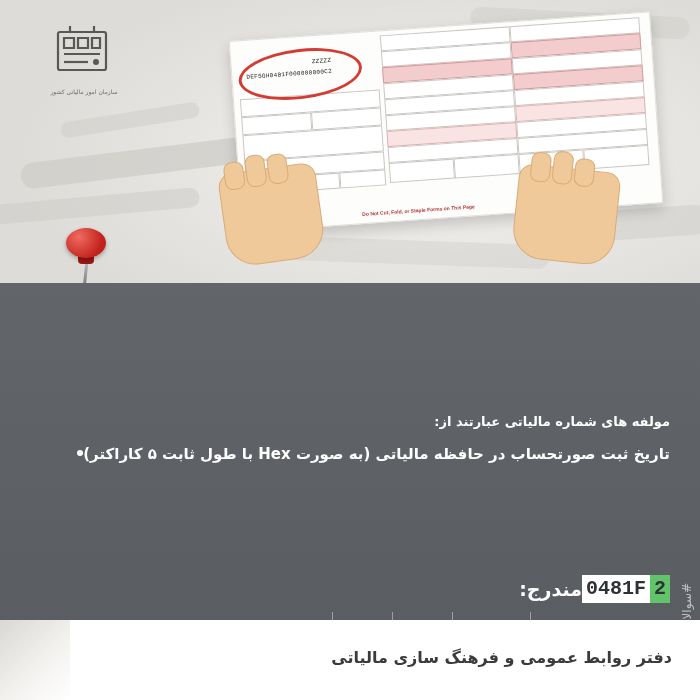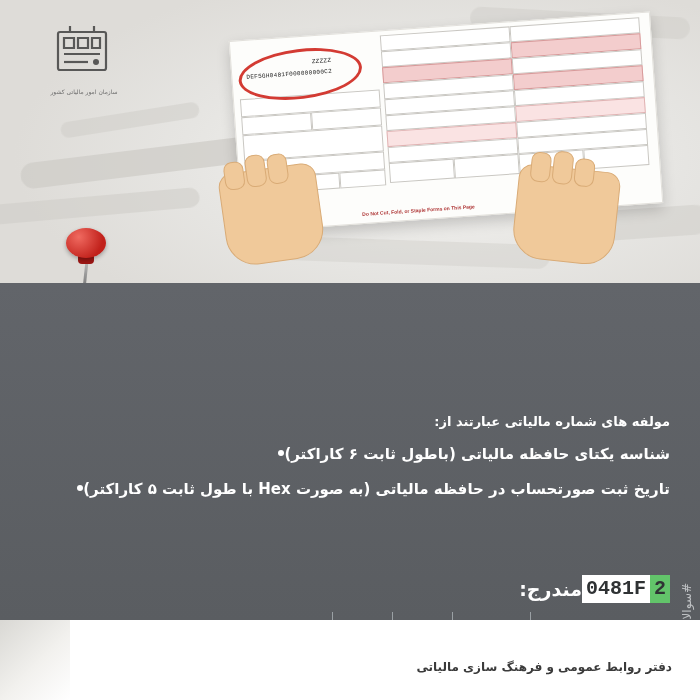--- a/index.html
+++ b/index.html
@@ -182,21 +182,21 @@
   .leg-serial{color:#d8d44a;}
   .leg-date{color:#dcdcdc;}
   .leg-unique{color:#e8463c;}
 
   
   .footer{
     position:absolute;left:0;top:620px;width:700px;height:80px;
     background:#ffffff;
   }
   .footer-text{
-    position:absolute;right:28px;top:28px;font-size:12px;font-weight:bold;color:#3b3b3b;margin-top:12px;
+    position:absolute;right:28px;top:28px;font-size:16px;font-weight:bold;color:#3b3b3b;
   }
   .footer-curl{
     position:absolute;left:0;top:620px;width:70px;height:80px;
     background:linear-gradient(135deg,#d9d8d4 0%, #f2f1ee 55%, #ffffff 100%);
   }
 </style>
 </head>
 <body>
 
 <div class="poster">
@@ -322,23 +322,20 @@
   <div class="body-area">
 
     <div class="side-tag">#سوالات_متداول_سامانه_مودیان</div>
 
 
 
     <div class="comp-lead">مولفه های شماره مالیاتی عبارتند از:</div>
 
     <div class="bullets">
       <div class="bullet">
-        <span>شناسه یکتای حافظه مالیاتی (باطول ثابت ۶ کاراکتر)</span><span class="dot"></span>
-      </div>
-      <div class="bullet">
         <span>تاریخ ثبت صورتحساب در حافظه مالیاتی (به صورت Hex با طول ثابت ۵ کاراکتر)</span><span class="dot"></span>
       </div>
     </div>
 
     <div class="example-row">
       <div class="code-box">
           <span class="seg s-date">0481F</span>
           <span class="seg s-check">2</span>
       </div>
       <div class="example-label">مندرج:</div>

